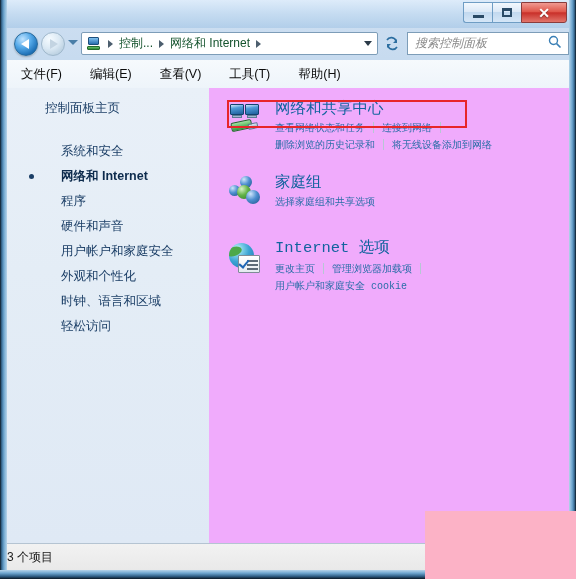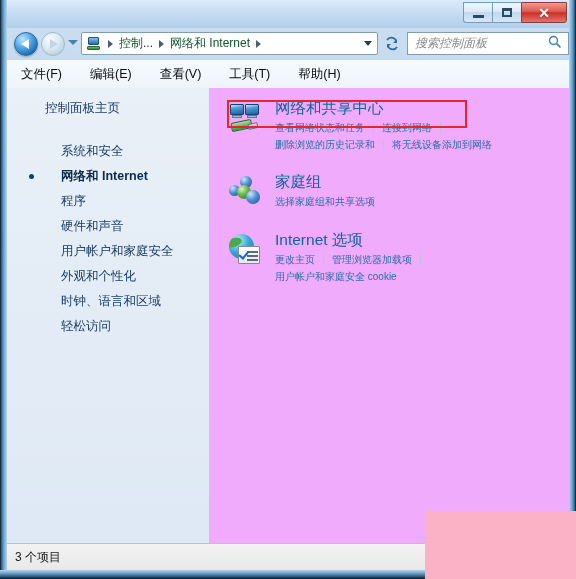--- a/index.html
+++ b/index.html
@@ -175,21 +175,21 @@
     background:linear-gradient(180deg,#ffffff,#e4eaf0); border:1px solid #7e8b97; border-radius:1px; }
   .ico-ie .card i { position:absolute; left:8px; width:11px; height:1.5px; background:#5d6b78; }
   .ico-ie .card .r1 { top:4px; } .ico-ie .card .r2 { top:8px; } .ico-ie .card .r3 { top:12px; }
   .ico-ie .chk { position:absolute; left:2px; top:2px; width:6px; height:10px;
     border-right:2px solid #1e66b5; border-bottom:2px solid #1e66b5; transform:rotate(40deg); }
 
   
   #statusbar { position:absolute; left:7px; top:543px; width:562px; height:27px;
     background:linear-gradient(180deg,#f2f2f2 0%, #e9e9e9 100%); border-top:1px solid #b5c4d2;
     display:flex; align-items:center; }
-  #statusbar .txt { font-size:12px; color:#1a1a1a; margin-left:8px; }
+  #statusbar .txt { font-size:12px; color:#1a1a1a; margin-left:0; }
 
   
   #pink-overlay { position:absolute; left:425px; top:511px; width:151px; height:68px;
     background:#fcb2c6; z-index:60; }
 </style>
 </head>
 <body>
 
 <div id="window">
 
@@ -335,21 +335,21 @@
         <div class="cat-body">
           <div class="cat-title">家庭组</div>
           <div class="cat-links">
             <div class="lrow">
               <span class="lnk">选择家庭组和共享选项</span>
             </div>
           </div>
         </div>
       </div>
 
-      <div class="cat" style="margin-top:20px;">
+      <div class="cat" style="margin-top:29px;font-family:Liberation Mono, monospace;">
         <div class="cat-icon">
           <div class="ico-ie">
             <span class="globe"></span>
             <span class="card">
                 <i class="r1"></i>
                 <i class="r2"></i>
                 <i class="r3"></i>
                 <b class="chk"></b>
               </span>
           </div>

